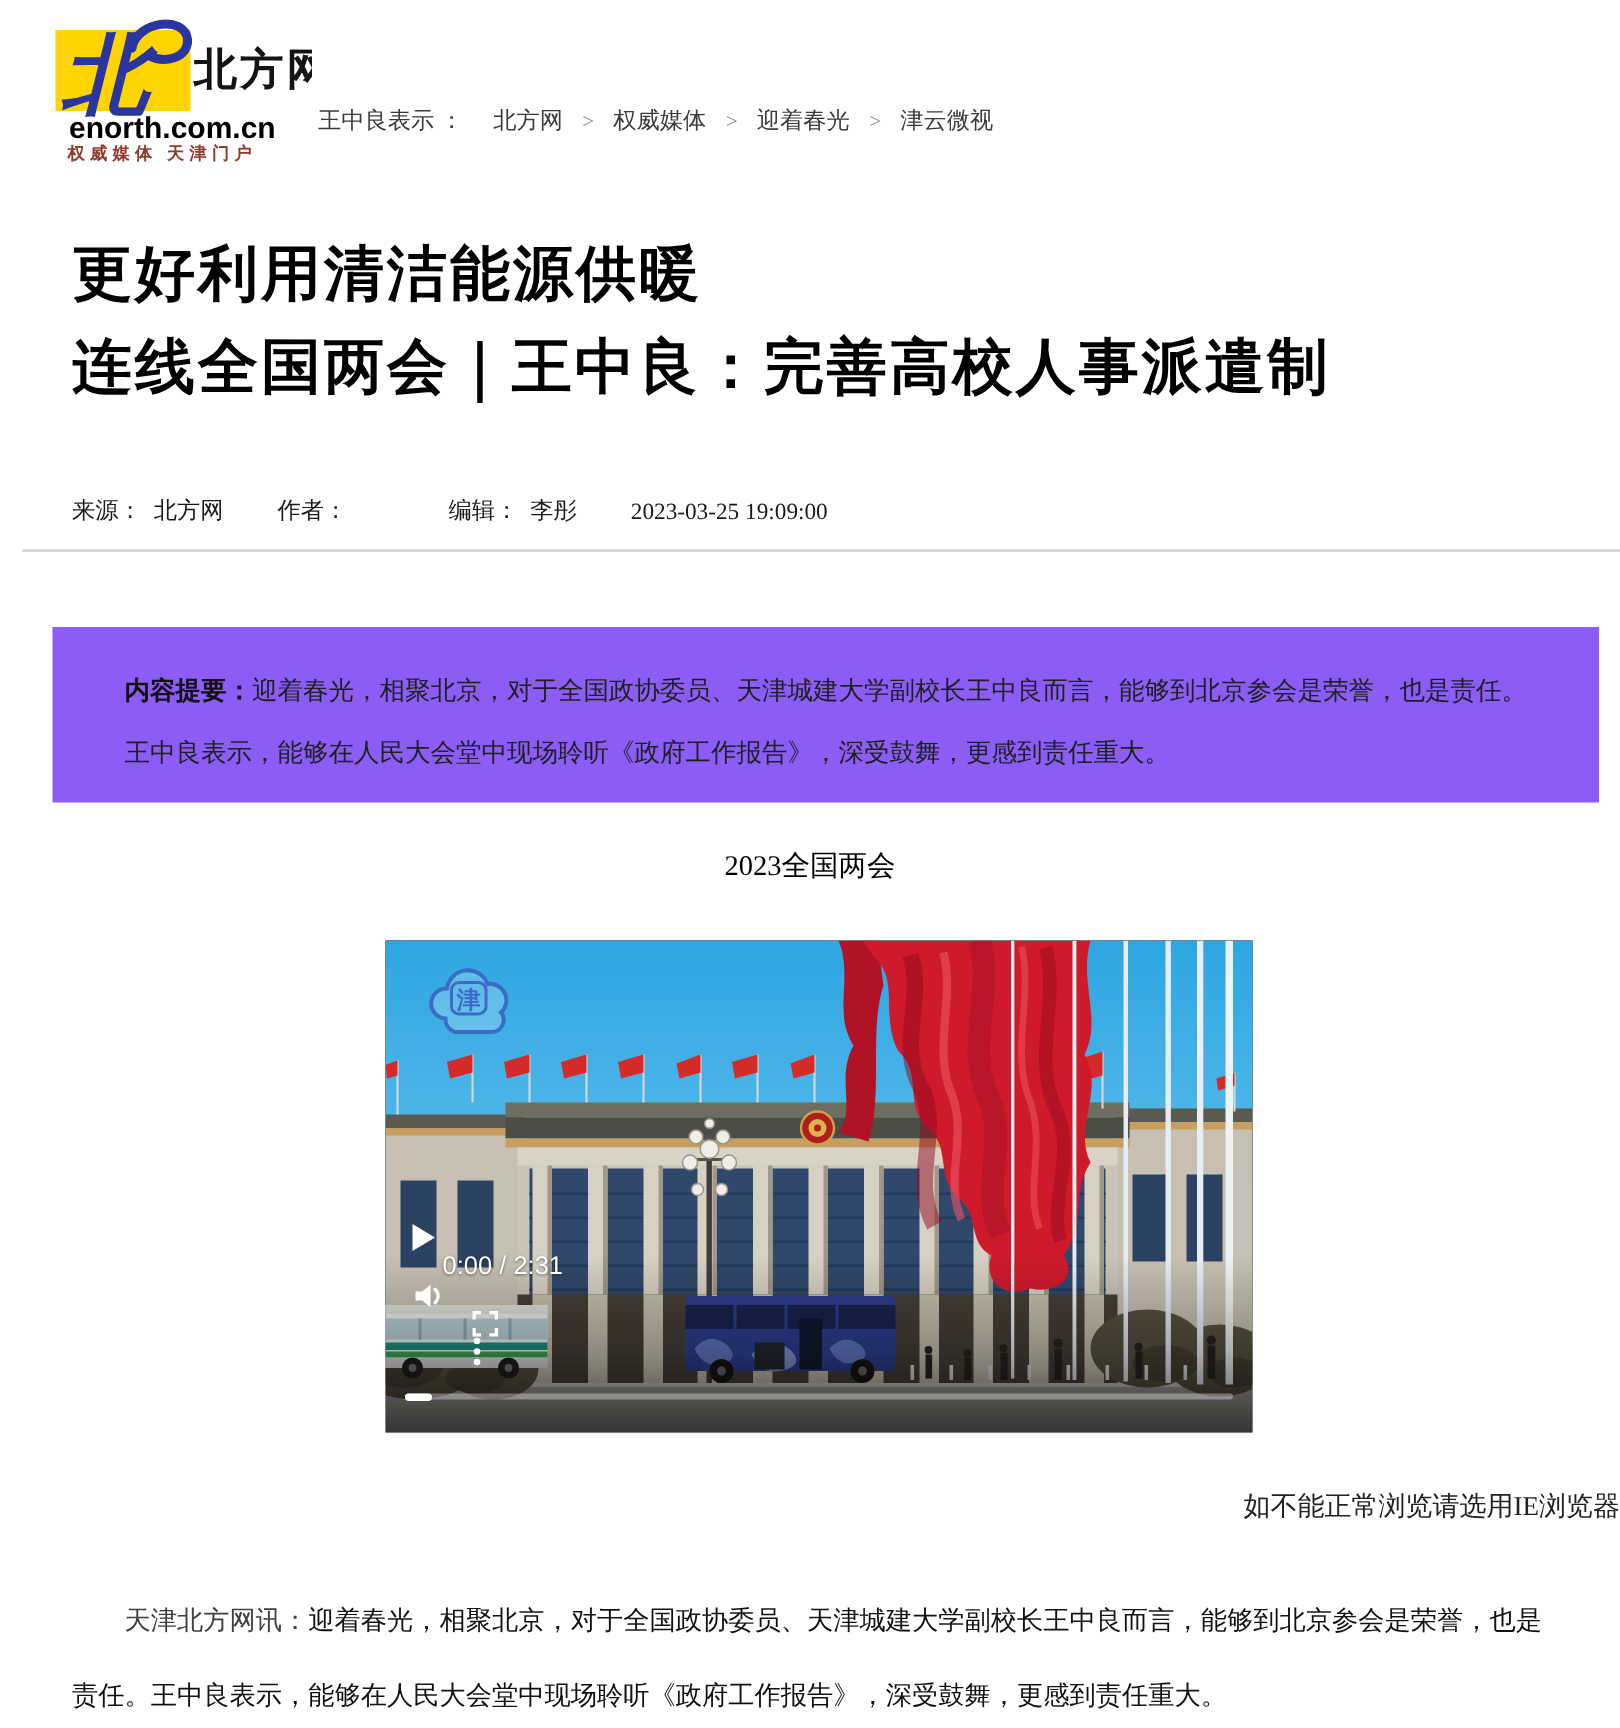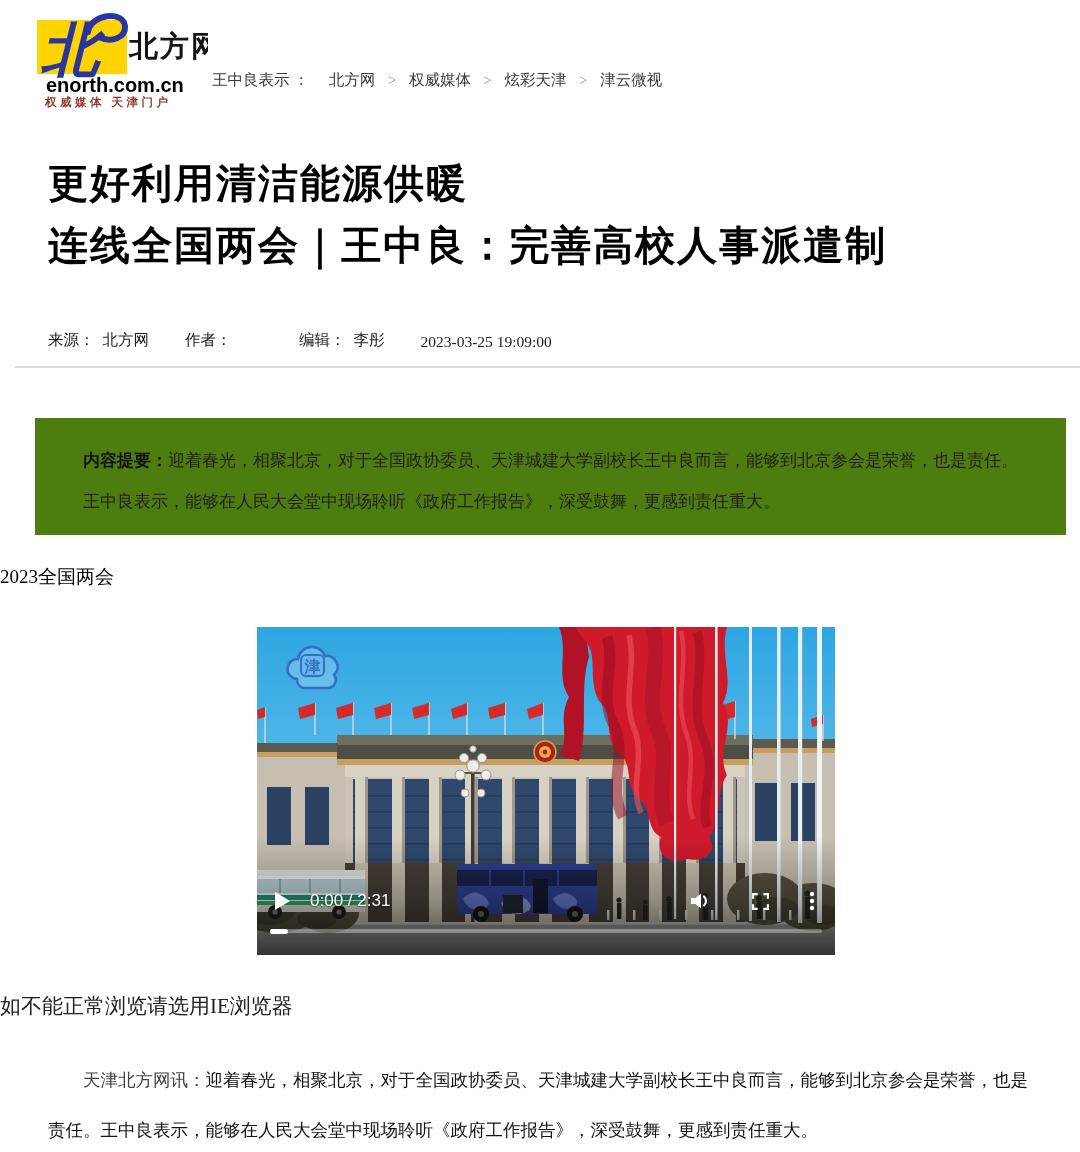--- a/index.html
+++ b/index.html
@@ -38,39 +38,39 @@
   }
   .meta .mi { margin-right:36px; }
   .meta .mi.author { min-width:78px; }
   .meta .lab { margin-right:8px; }
 
   .divider { position:absolute; left:15px; right:0; top:366px; height:2px; background:#d9d9d9; }
 
   
   .summary {
     position:absolute; left:35px; right:14px; top:418px; height:117px;
-    background:#4d7c0f; padding:22px 48px 0 48px;
+    background:#8b5cf6; padding:22px 48px 0 48px;
     font-size:17px; line-height:41px; color:#1f1f1f;
   }
   .summary b { font-weight:bold; color:#111; }
 
   .img-caption {
     position:absolute; left:0; top:564px; width:100%;
-    font-size:19px; color:#000;
+    text-align:center; font-size:19px; color:#000;
   }
 
   
   .video {
     position:absolute; left:257px; top:627px; width:578px; height:328px;
     background:#000; overflow:hidden; cursor:pointer;
   }
   .video svg.scene { position:absolute; left:0; top:0; }
   .vc-row {
     position:absolute; left:18px; right:20px; bottom:44px;
-    display:flex; align-items:center;
+    display:flex; align-items:flex-start;flex-direction:column;
   }
   .play-btn {
     width:0; height:0;
     border-left:15px solid #fff;
     border-top:9px solid transparent;
     border-bottom:9px solid transparent;
     cursor:pointer;
   }
   .vc-time {
     margin-left:20px; color:#fff; font-size:17px;
@@ -84,21 +84,21 @@
     position:absolute; left:13px; right:13px; bottom:22px; height:4px;
     background:rgba(255,255,255,.34); border-radius:2px; cursor:pointer;
   }
   .progress .pill {
     position:absolute; left:0; top:-0.5px; width:18px; height:5px;
     background:#fff; border-radius:2.5px;
   }
 
   .video-note {
     position:absolute; left:0; top:992px; width:100%;
-    text-align:left; font-size:21px; color:#222;
+    text-align:right; font-size:18px; color:#222;
   }
 
   .body-text {
     position:absolute; left:48px; right:44px; top:1037px;
     font-size:17.5px; line-height:50px; text-indent:2em; color:#111;
   }
   .body-text b { font-weight:normal; color:#404040; }
 </style>
 </head>
 <body>
@@ -113,21 +113,21 @@
     <text x="13" y="86" font-size="20" font-weight="bold" fill="#000" font-family="Liberation Sans, sans-serif">enorth.com.cn</text>
     <text x="12" y="100" font-size="11.5" font-weight="bold" fill="#8f3a2a" letter-spacing="3.5">权威媒体 天津门户</text>
   </svg>
 
   <div class="breadcrumb">
     <span class="bc-label">王中良表示 ：</span>
     <a>北方网</a>
     <span class="sep">&gt;</span>
     <a>权威媒体</a>
     <span class="sep">&gt;</span>
-    <a>炫彩天津</a>
+    <a>迎着春光</a>
     <span class="sep">&gt;</span>
     <a>津云微视</a>
   </div>
 
   <div class="title">
     <div>更好利用清洁能源供暖</div>
     <div>连线全国两会｜王中良：完善高校人事派遣制</div>
   </div>
 
   <div class="meta">

